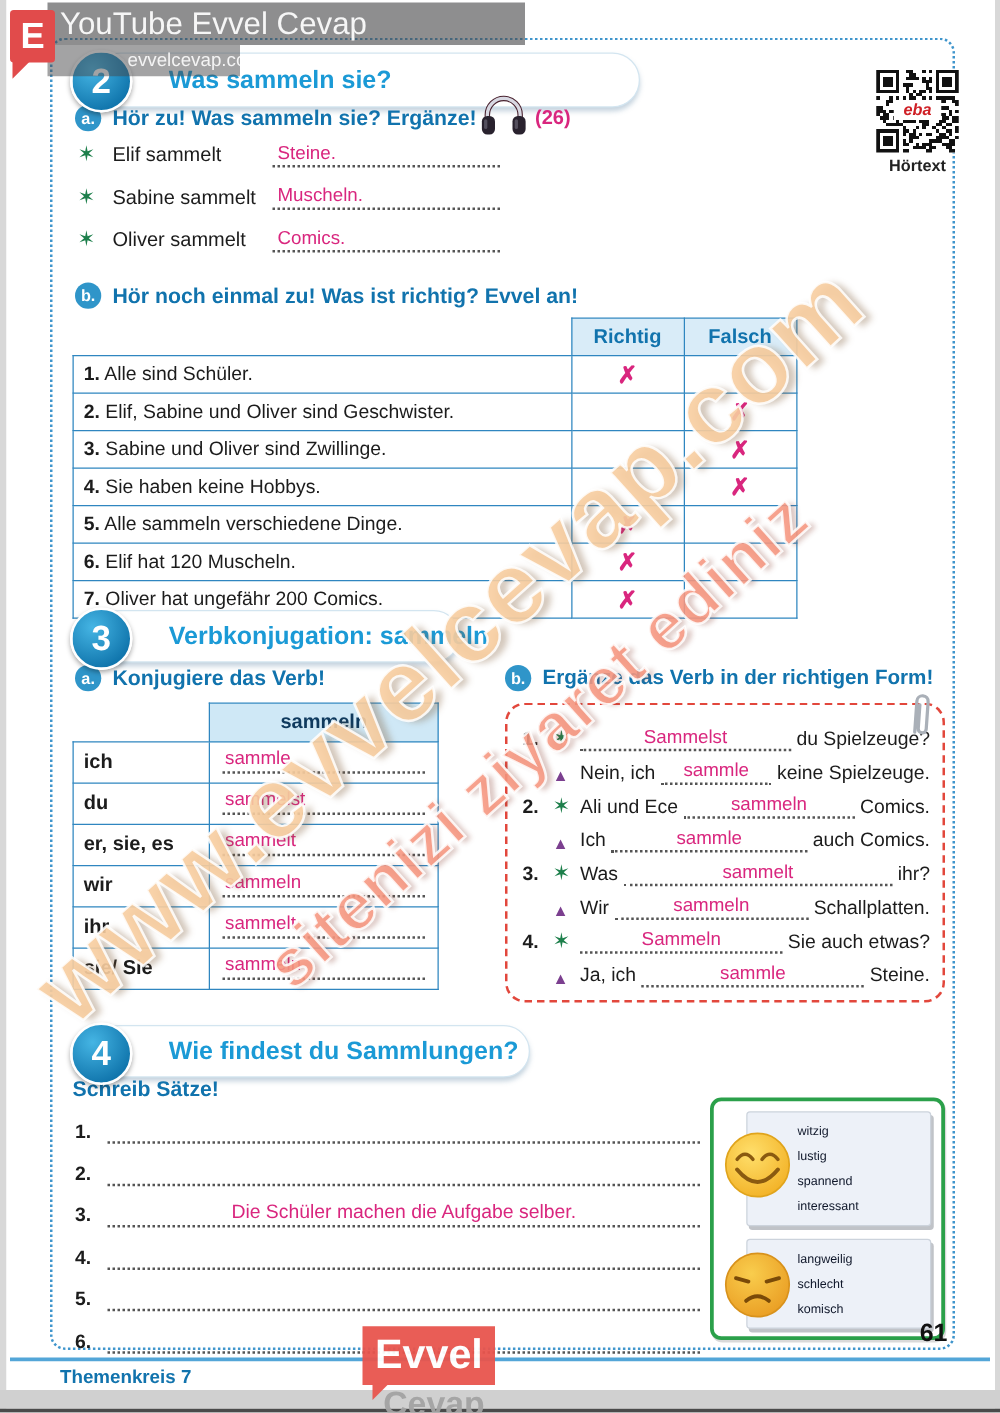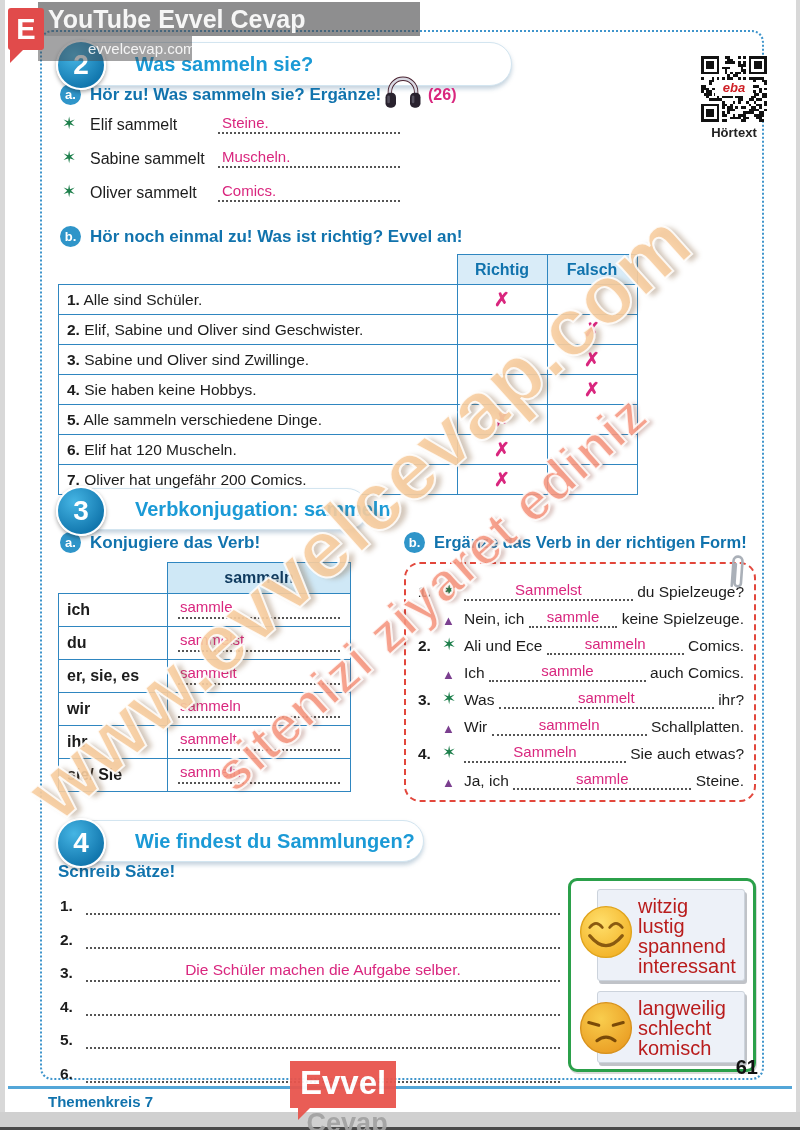--- a/index.html
+++ b/index.html
@@ -80,21 +80,21 @@
   .s-line{display:flex;align-items:flex-end;height:21px;margin-bottom:12.5px;font-size:15.5px;color:#1c1c1c;}
   .s-num{width:26px;font-weight:bold;}
   .s-blank{flex:1;border-bottom:2px dotted #555;text-align:center;font-size:15.5px;padding-bottom:1px;}
 
   .mood-box{position:absolute;left:568px;top:878px;width:188px;height:194px;border:3px solid #2ba04a;
     border-radius:9px;background:#fff;z-index:2;box-sizing:border-box;box-shadow:1px 2px 0 rgba(0,0,0,.15);}
   .mood-panel{position:absolute;left:26px;width:148px;background:#edf1f8;border:1px solid #ccd3dc;
     border-radius:3px;box-shadow:2px 3px 0 rgba(140,146,154,.55);padding:6px 4px 6px 40px;box-sizing:border-box;}
   .mood-panel.p1{top:8px;height:92px;}
   .mood-panel.p2{top:110px;height:72px;}
-  .mood-panel li{list-style:none;font-size:20px;color:#b91c1c;line-height:20px;}
+  .mood-panel li{list-style:none;font-size:10px;color:#0f172a;line-height:20px;}
   .mood-panel ul{margin:0;padding:0;}
   .mood-emoji{position:absolute;z-index:3;}
   .mood-emoji.e1{left:6px;top:22px;}
   .mood-emoji.e2{left:6px;top:118px;}
 
   
   .footer-line{position:absolute;left:8px;top:1086px;width:784px;height:3px;background:#53a6d8;z-index:1;}
   .footer-left{position:absolute;left:48px;top:1093px;color:#1173ad;font-weight:bold;font-size:15px;z-index:2;text-align:center;}
   .footer-page{position:absolute;right:42px;top:1056px;color:#111;font-weight:bold;font-size:20px;z-index:2;}
   .logo{position:absolute;left:290px;top:1061px;z-index:6;display:flex;align-items:center;opacity:.95;flex-direction:column;}
@@ -103,24 +103,24 @@
     border-top:13px solid #e8554d;border-right:13px solid transparent;}
   .logo-gray{color:#a3a3a3;font-weight:bold;font-size:27px;margin-left:8px;}
 
   
   .badge-e{position:absolute;left:8px;top:8px;width:36px;height:42px;background:#e14b4b;border-radius:3px;
     color:#fff;font-weight:bold;font-size:29px;display:flex;align-items:center;justify-content:center;z-index:8;}
   .badge-e::after{content:"";position:absolute;left:2px;bottom:-13px;width:0;height:0;
     border-top:14px solid #e14b4b;border-right:14px solid transparent;}
   .bar1{position:absolute;left:38px;top:2px;width:382px;height:34px;background:rgba(72,72,74,.62);z-index:7;
     display:flex;align-items:center;}
-  .bar1 span{color:#fff;font-size:25px;font-weight:bold;margin-left:10px;white-space:nowrap;opacity:.92;}
+  .bar1 span{color:#fff;font-size:25px;font-weight:normal;margin-left:10px;white-space:nowrap;opacity:.92;}
   .bar2{position:absolute;left:38px;top:36px;width:154px;height:25px;background:rgba(72,72,74,.5);z-index:7;
     display:flex;align-items:center;}
-  .bar2 span{color:rgba(255,255,255,.88);font-size:15px;margin-left:6px;white-space:nowrap;padding-left:44px;}
+  .bar2 span{color:rgba(255,255,255,.88);font-size:15px;margin-left:20px;white-space:nowrap;padding-left:44px;}
 
   .wm{position:absolute;pointer-events:none;z-index:5;font-weight:bold;text-align:center;white-space:nowrap;
     -webkit-text-stroke:2px rgba(255,255,255,.85);}
   .wm1{left:-65px;top:482px;width:820px;font-size:82px;color:rgba(247,205,160,.9);
     transform:rotate(-42deg);text-shadow:4px 5px 5px rgba(130,95,60,.35);letter-spacing:1px;}
   .wm2{left:80px;top:562px;width:700px;font-size:54px;color:rgba(246,150,128,.88);
     transform:rotate(-42deg);text-shadow:3px 4px 4px rgba(140,70,55,.3);letter-spacing:1px;}
 
   .headphones{position:absolute;left:382px;top:70px;z-index:2;}
   .audio-ref{position:absolute;left:428px;top:86px;color:#d9267e;font-weight:bold;font-size:16px;z-index:2;}

